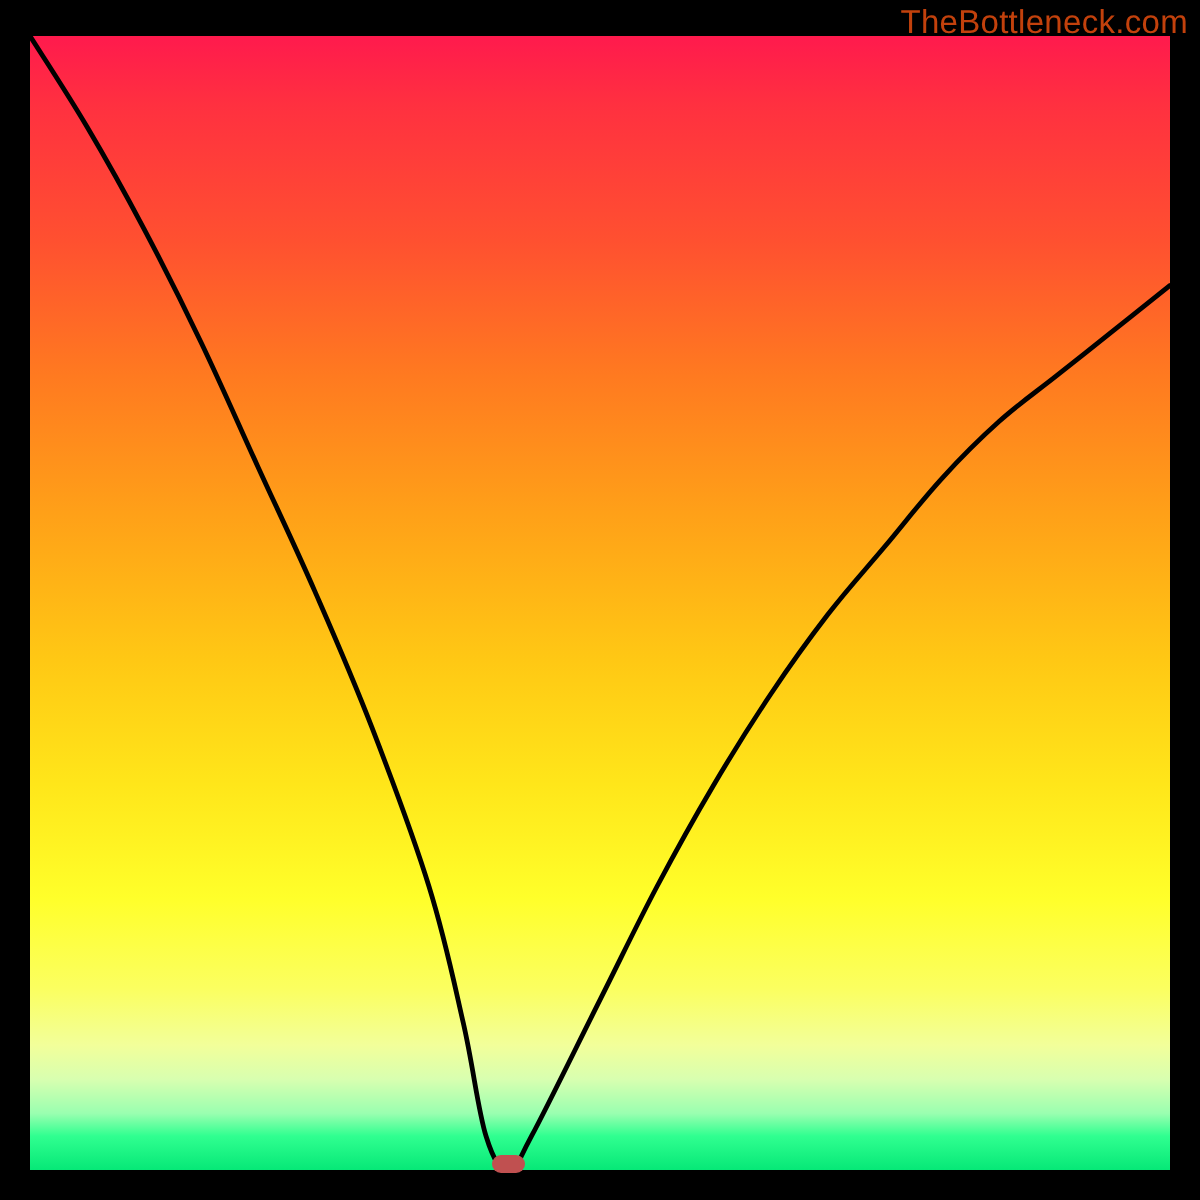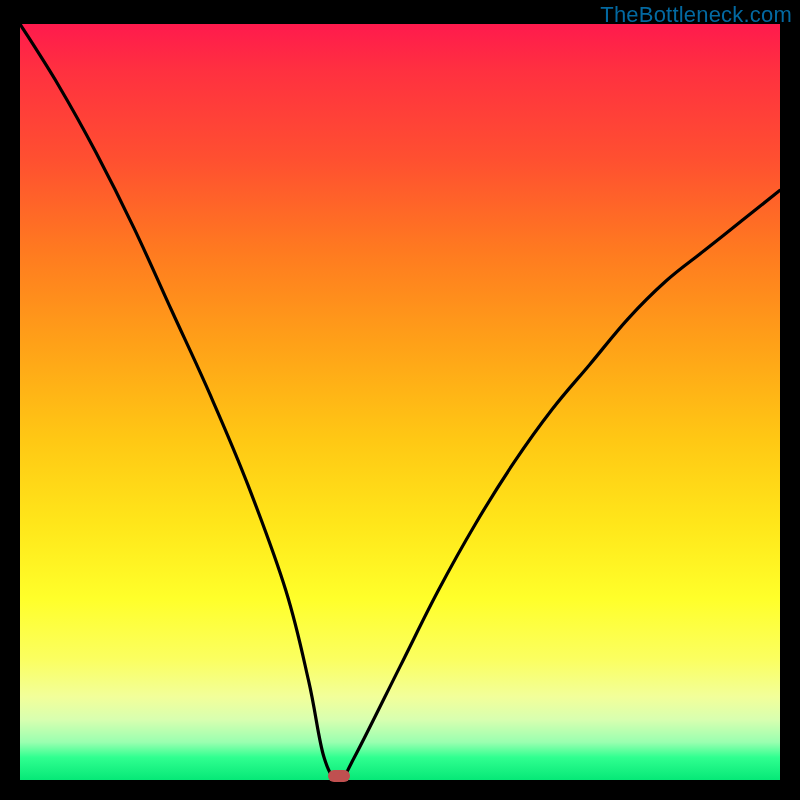--- a/index.html
+++ b/index.html
@@ -39,21 +39,21 @@
       #d8ffb0 92%,
       #9affb0 95%,
       #30ff90 97%,
       #06e877 100%
     );
   }
   .watermark {
     position: absolute;
     top: 2px;
     right: 8px;
-    color: #0369a1;
+    color: #c2410c;
     font-size: 22px;
     font-weight: 500;
     letter-spacing: 0.2px;
     user-select: none;
   }
   svg.curve {
     position: absolute;
     left: 0;
     top: 0;
     width: 760px;

